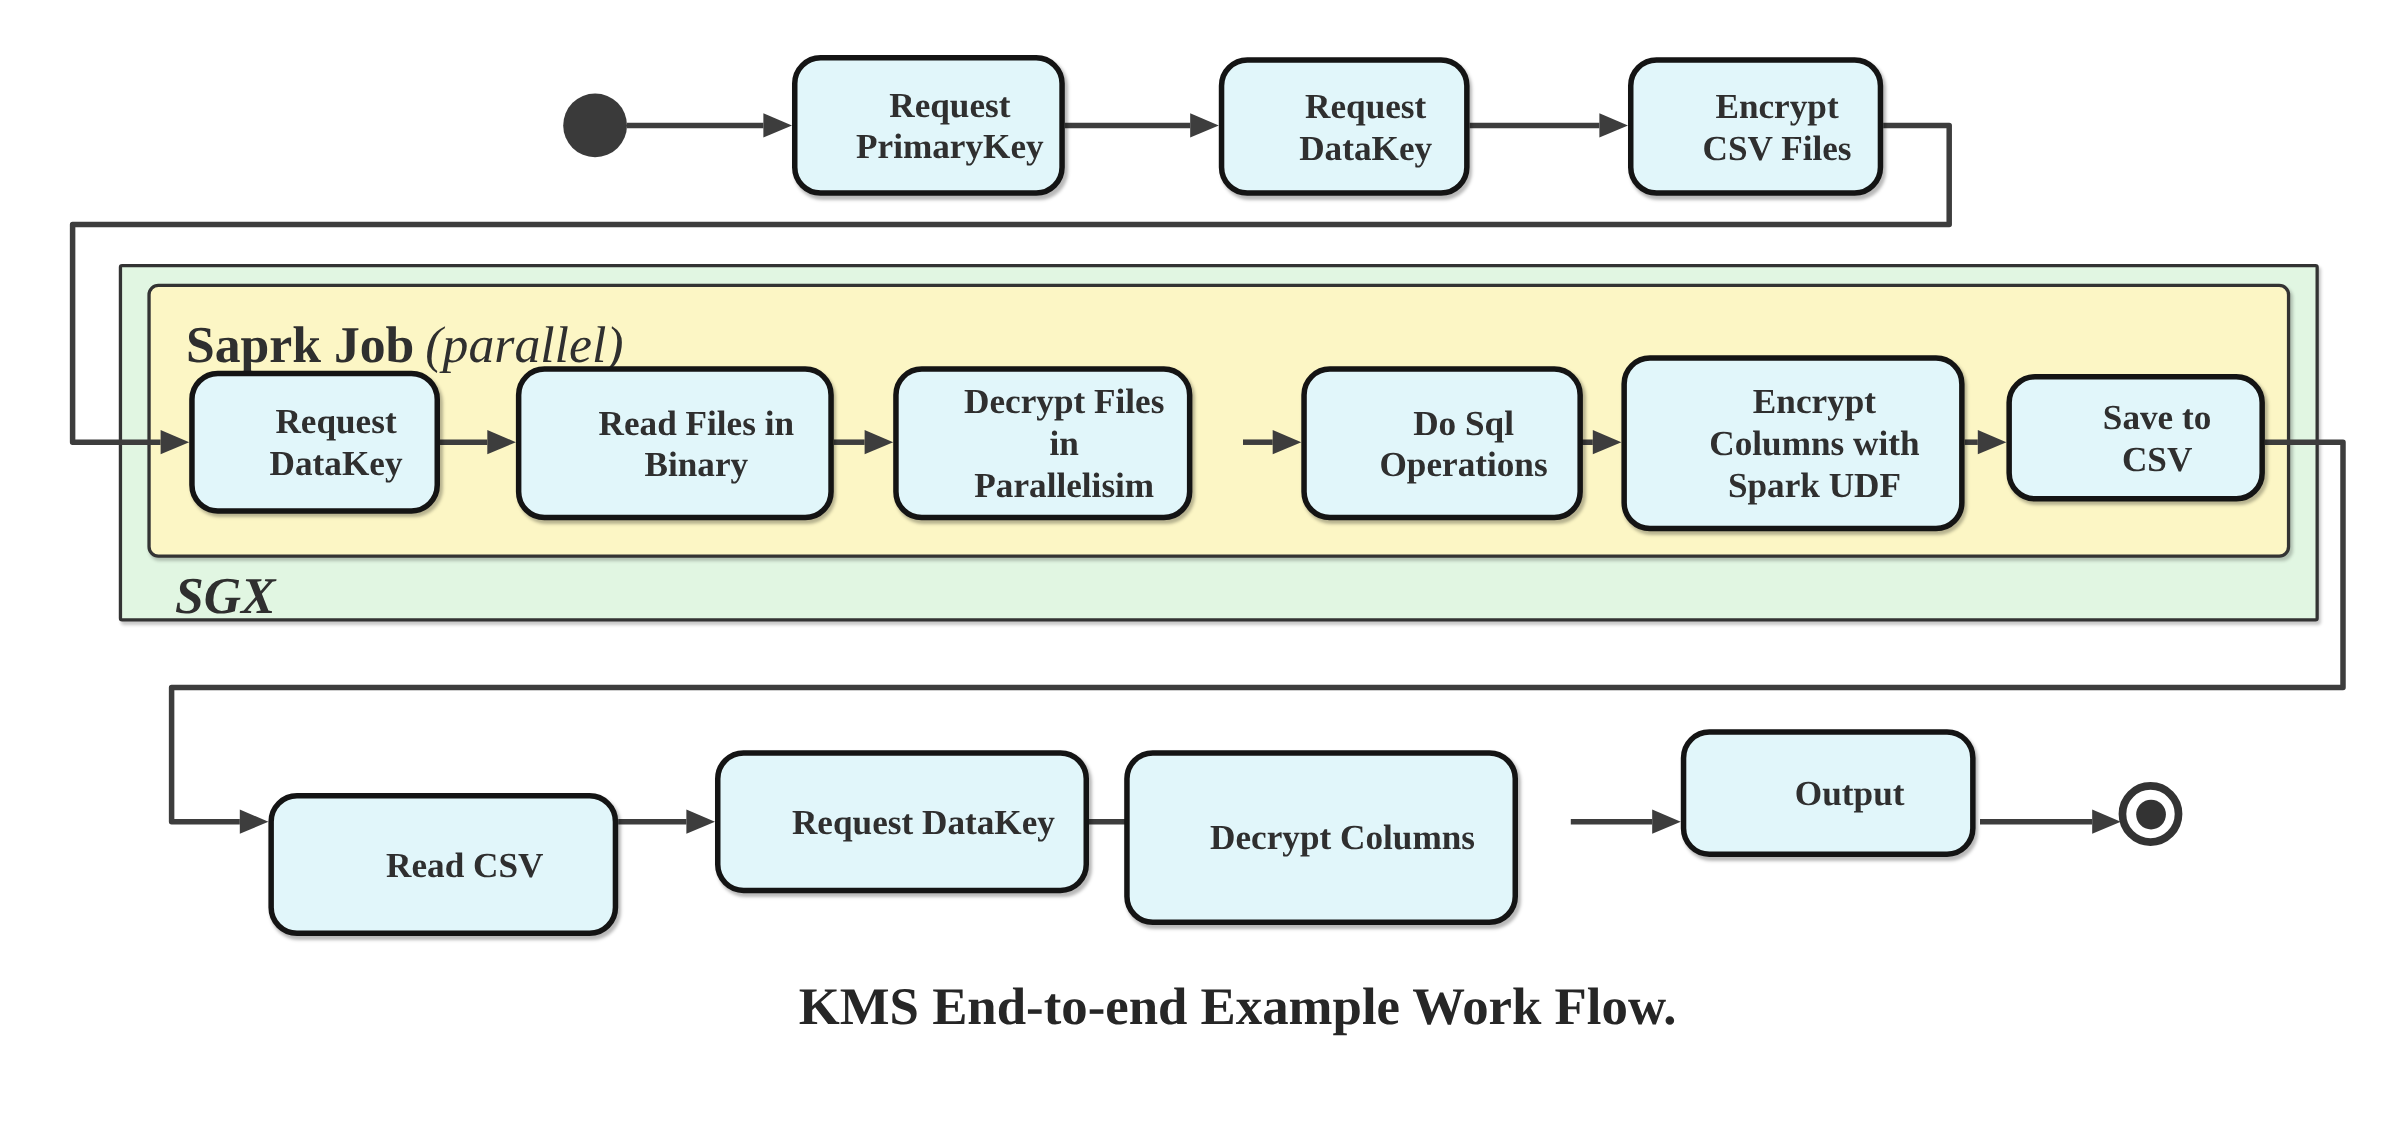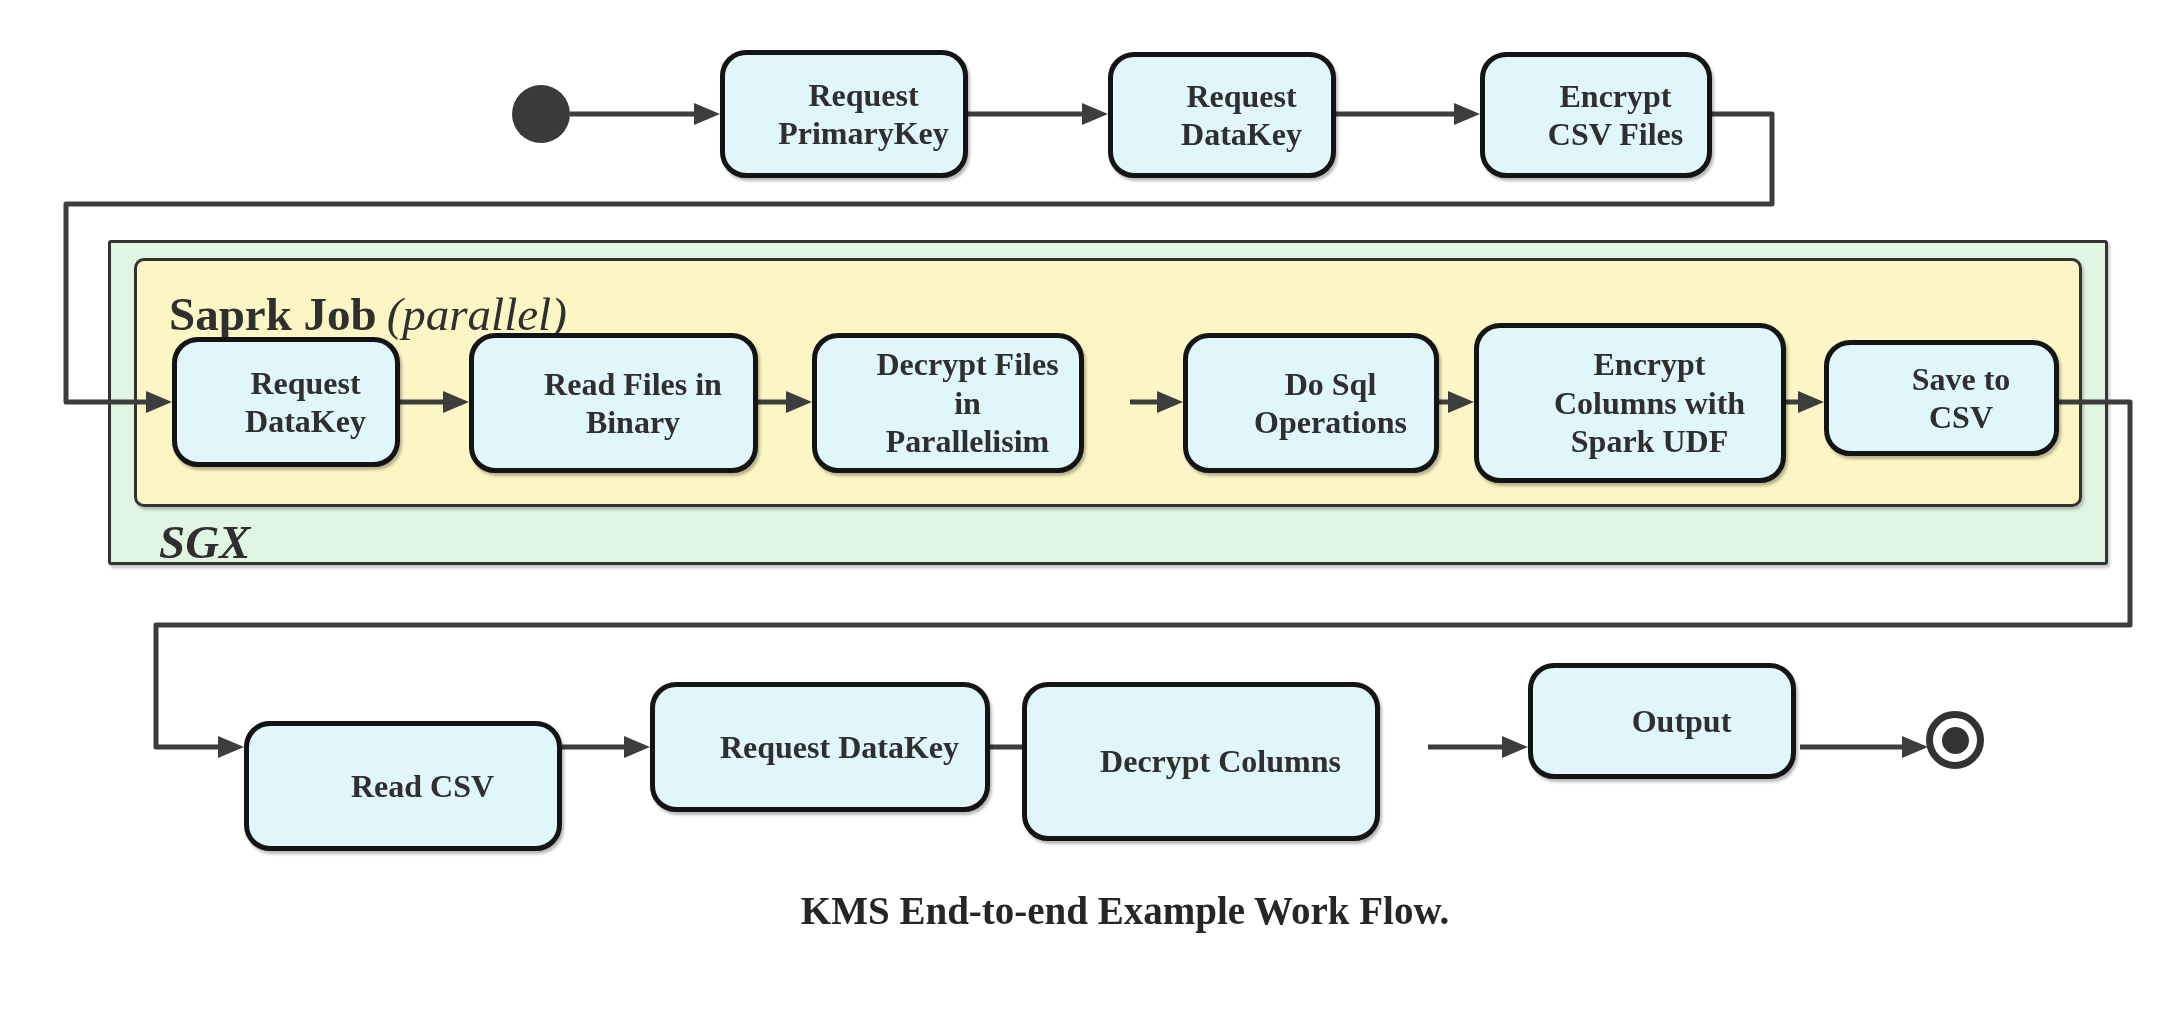--- a/index.html
+++ b/index.html
@@ -38,21 +38,21 @@
   }
   .end-node{
     position:absolute;z-index:4;left:1926px;top:711px;width:58px;height:58px;
     border-radius:50%;border:7px solid #333;background:#fff;box-sizing:border-box;
     display:flex;align-items:center;justify-content:center;
   }
   .end-node .dot{width:27px;height:27px;border-radius:50%;background:#333;}
 
   .caption{
     position:absolute;z-index:4;left:1125px;top:888px;transform:translateX(-50%);
-    font-size:39px;font-weight:bold;white-space:nowrap;color:#262626;
+    font-size:48px;font-weight:bold;white-space:nowrap;color:#262626;
   }
 </style>
 </head>
 <body>
 
 <div class="canvas">
 
   <svg class="edges" width="2179" height="1036" viewBox="0 0 2179 1036">
 
     <path d="M570 114 L694 114"></path>

